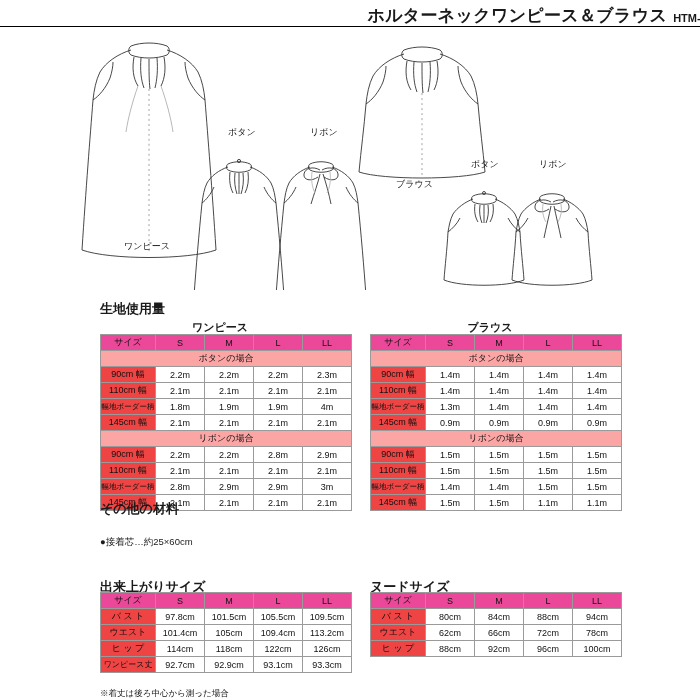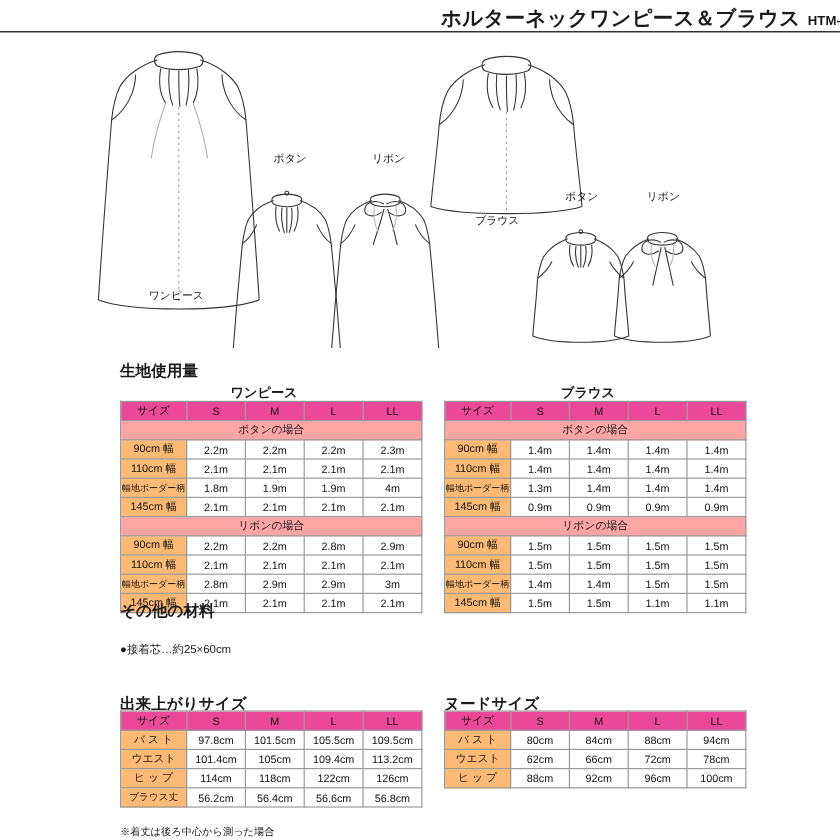--- a/index.html
+++ b/index.html
@@ -53,21 +53,21 @@
   }
   table.t td,table.t th{
     border:1px solid #9a9a9a;
     padding:0;
     height:15px;
     text-align:center;
     font-weight:normal;
     color:#111;
   }
   table.t th{background:#ec4899;font-weight:normal;}
-  table.t td.rh{background:#fdba74;text-align:center;}
+  table.t td.rh{background:#ef4444;text-align:center;}
   table.t td.sub{background:#fca5a5;text-align:center;}
   table.t .lbl{width:54px;text-align:center;}
   table.t .val{width:48px;}
 
   .bullets{
     position:absolute;font-size:9.5px;line-height:15px;
   }
   .bullets div{white-space:nowrap;}
   .note{
     position:absolute;font-size:8.5px;color:#111;
@@ -393,25 +393,25 @@
       <td>113.2cm</td>
     </tr>
     <tr>
       <td class="rh">ヒ ッ プ</td>
       <td>114cm</td>
       <td>118cm</td>
       <td>122cm</td>
       <td>126cm</td>
     </tr>
     <tr>
-      <td class="rh" style="font-size:8px">ブラウス丈</td>
-      <td>56.2cm</td>
-      <td>56.4cm</td>
-      <td>56.6cm</td>
-      <td>56.8cm</td>
+      <td class="rh" style="font-size:8px">ワンピース丈</td>
+      <td>92.7cm</td>
+      <td>92.9cm</td>
+      <td>93.1cm</td>
+      <td>93.3cm</td>
     </tr>
   </tbody>
     </table>
   <div class="note" style="left:100px;top:688px;">※着丈は後ろ中心から測った場合</div>
 
   <div class="sec-title" style="left:370px;top:578px;">ヌードサイズ</div>
   <table class="t" style="left:370px;top:592px;">
     <tbody>
         <tr>
       <th class="lbl">サイズ</th>

